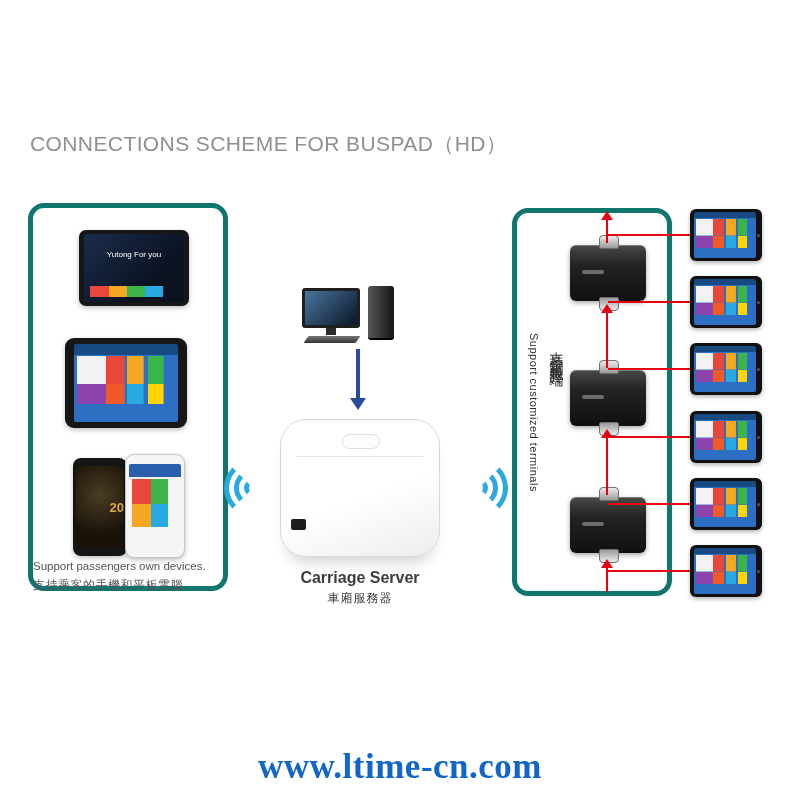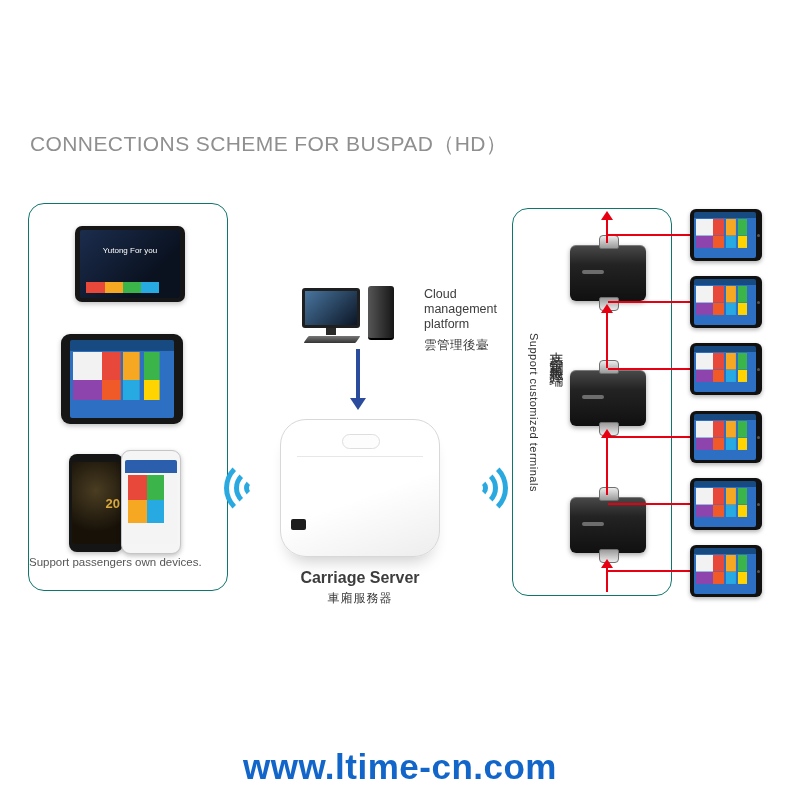--- a/index.html
+++ b/index.html
@@ -5,21 +5,21 @@
   * { box-sizing: border-box; margin: 0; padding: 0; }
   html,body { background:#fff; }
   body { font-family: "Liberation Sans", "DejaVu Sans", sans-serif; }
   .canvas { position: relative; width: 800px; height: 800px; background:#fff; margin: 3px auto; overflow: hidden; }
 
   
   .title    { position:absolute; left:30px; top:127px; font-size:21px; color:#8f8f8f; letter-spacing:0.4px; }
   .subtitle { position:absolute; left:30px; top:154px; font-size:16px; color:#8f8f8f; letter-spacing:1.5px; }
 
   
-  .panel { position:absolute; background:#fff; border:1px solid #0f766e; border-radius:16px; }
+  .panel { position:absolute; background:#fff; border:5px solid #0f766e; border-radius:16px; }
   .left-panel  { left:28px;  top:200px; width:200px; height:388px; }
   .right-panel { left:512px; top:205px; width:160px; height:388px; }
 
   
   .scr { position:relative; width:100%; height:100%; border-radius:2px; overflow:hidden; }
   .mosaic{
     background:
       linear-gradient(#f2f2f2,#f2f2f2) 4% 24%/28% 36% no-repeat,
       linear-gradient(#e8483a,#e8483a) 38% 24%/18% 36% no-repeat,
       linear-gradient(#f7a823,#f7a823) 61% 24%/16% 36% no-repeat,
@@ -134,21 +134,21 @@
   
   .r-tablet { position:absolute; left:690px; width:72px; height:52px; background:#111; border-radius:6px;
     padding:3px 6px 3px 4px; box-shadow:0 2px 4px rgba(0,0,0,.3); }
   .r-tablet::after { content:""; position:absolute; right:2px; top:50%; width:3px; height:3px; margin-top:-1px;
     border-radius:50%; background:#555; }
   .rt1 { top:206px; } .rt2 { top:273px; } .rt3 { top:340px; }
   .rt4 { top:408px; } .rt5 { top:475px; } .rt6 { top:542px; }
 
   
   .footer-url { position:absolute; left:0; top:744px; width:100%; text-align:center;
-    font-size:35px; font-weight:bold; color:#1266c9; letter-spacing:0.5px; }
+    font-size:35px; font-weight:bold; color:#1266c9; letter-spacing:0.5px;font-family:Liberation Serif, serif; }
 </style>
 </head>
 <body>
 
 <div class="canvas">
 
   <div class="title">CONNECTIONS SCHEME FOR BUSPAD（HD）</div>
 
   <div class="panel left-panel">
     <div class="tablet t1">
@@ -161,33 +161,30 @@
     </div>
     <div class="phone p1">
       <div class="scr scr-poster">
         <span>20</span>
       </div>
     </div>
     <div class="phone p2">
       <div class="scr mosaic-light"></div>
     </div>
     <div class="caption cap-en">Support passengers own devices.</div>
+    <div class="caption cap-zh">支持乘客的手機和平板電腦</div>
   </div>
 
   <div class="pc">
     <div class="monitor">
         <div class="mscr"></div>
       </div>
     <div class="stand"></div>
     <div class="kb"></div>
     <div class="tower"></div>
-  </div>
-  <div class="cloud-label">
-    <div class="cl-en">Cloud management platform</div>
-    <div class="cl-zh">雲管理後臺</div>
   </div>
 
   <div class="blue-arrow"></div>
 
   <div class="server-device">
     <div class="seam"></div>
   </div>
   <div class="server-label">
     <div class="sl-en">Carriage Server</div>
     <div class="sl-zh">車廂服務器</div>

